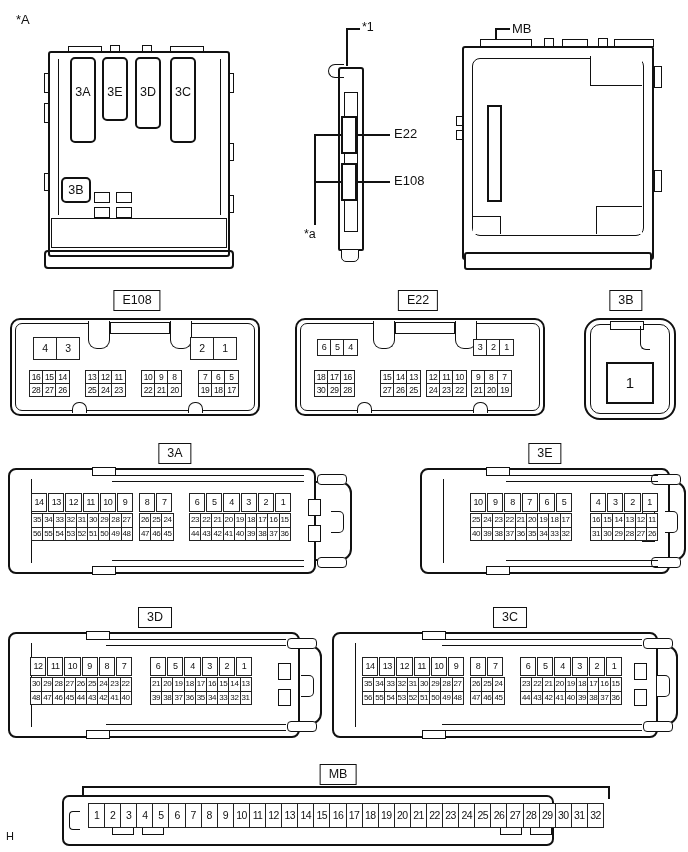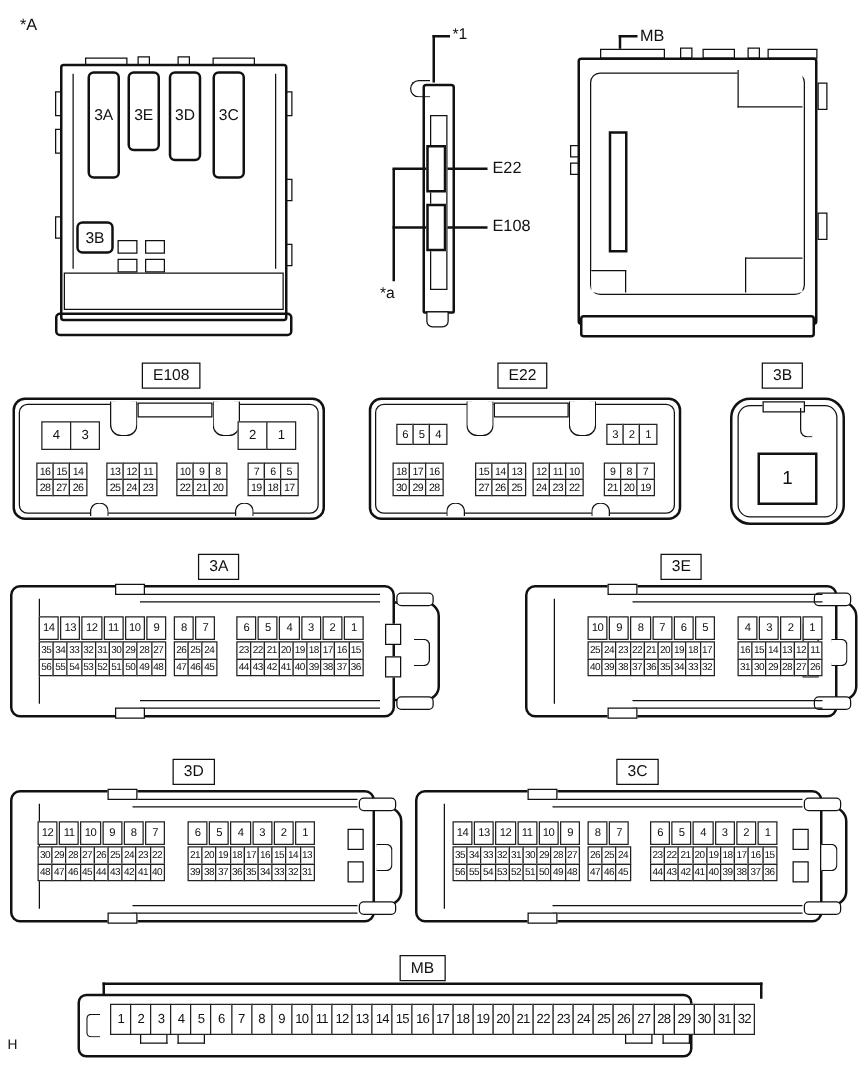--- a/index.html
+++ b/index.html
@@ -189,36 +189,36 @@
     <div class="ecu-outer"></div>
     <div class="ecu-inner"></div>
     <div class="ecu-u" style="left:78px"></div>
     <div class="ecu-u" style="left:160px"></div>
     <div class="ecu-bar"></div>
     <div class="ecu-n" style="left:62px"></div>
     <div class="ecu-n" style="left:178px"></div>
     <div class="pingroup" style="left:22px;top:21px">
       <div class="pin-row mid"><span class="pin">6</span><span class="pin">5</span><span class="pin">4</span></div>
     </div>
-    <div class="pingroup" style="left:190px;top:21px">
+    <div class="pingroup" style="left:178px;top:21px">
       <div class="pin-row mid"><span class="pin">3</span><span class="pin">2</span><span class="pin">1</span></div>
     </div>
     <div class="pingroup" style="left:19px;top:52px">
       <div class="pin-row"><span class="pin">18</span><span class="pin">17</span><span class="pin">16</span></div>
       <div class="pin-row"><span class="pin">30</span><span class="pin">29</span><span class="pin">28</span></div>
     </div>
     <div class="pingroup" style="left:85px;top:52px">
       <div class="pin-row"><span class="pin">15</span><span class="pin">14</span><span class="pin">13</span></div>
       <div class="pin-row"><span class="pin">27</span><span class="pin">26</span><span class="pin">25</span></div>
     </div>
     <div class="pingroup" style="left:131px;top:52px">
       <div class="pin-row"><span class="pin">12</span><span class="pin">11</span><span class="pin">10</span></div>
       <div class="pin-row"><span class="pin">24</span><span class="pin">23</span><span class="pin">22</span></div>
     </div>
-    <div class="pingroup" style="left:188px;top:52px">
+    <div class="pingroup" style="left:176px;top:52px">
       <div class="pin-row"><span class="pin">9</span><span class="pin">8</span><span class="pin">7</span></div>
       <div class="pin-row"><span class="pin">21</span><span class="pin">20</span><span class="pin">19</span></div>
     </div>
   </div>
 
   <div class="tag" style="left:626px;top:290px">3B</div>
   <div class="conn" style="left:584px;top:318px;width:92px;height:102px">
     <div class="b3-outer"></div>
     <div class="b3-inner"></div>
     <div class="b3-tab"></div>

